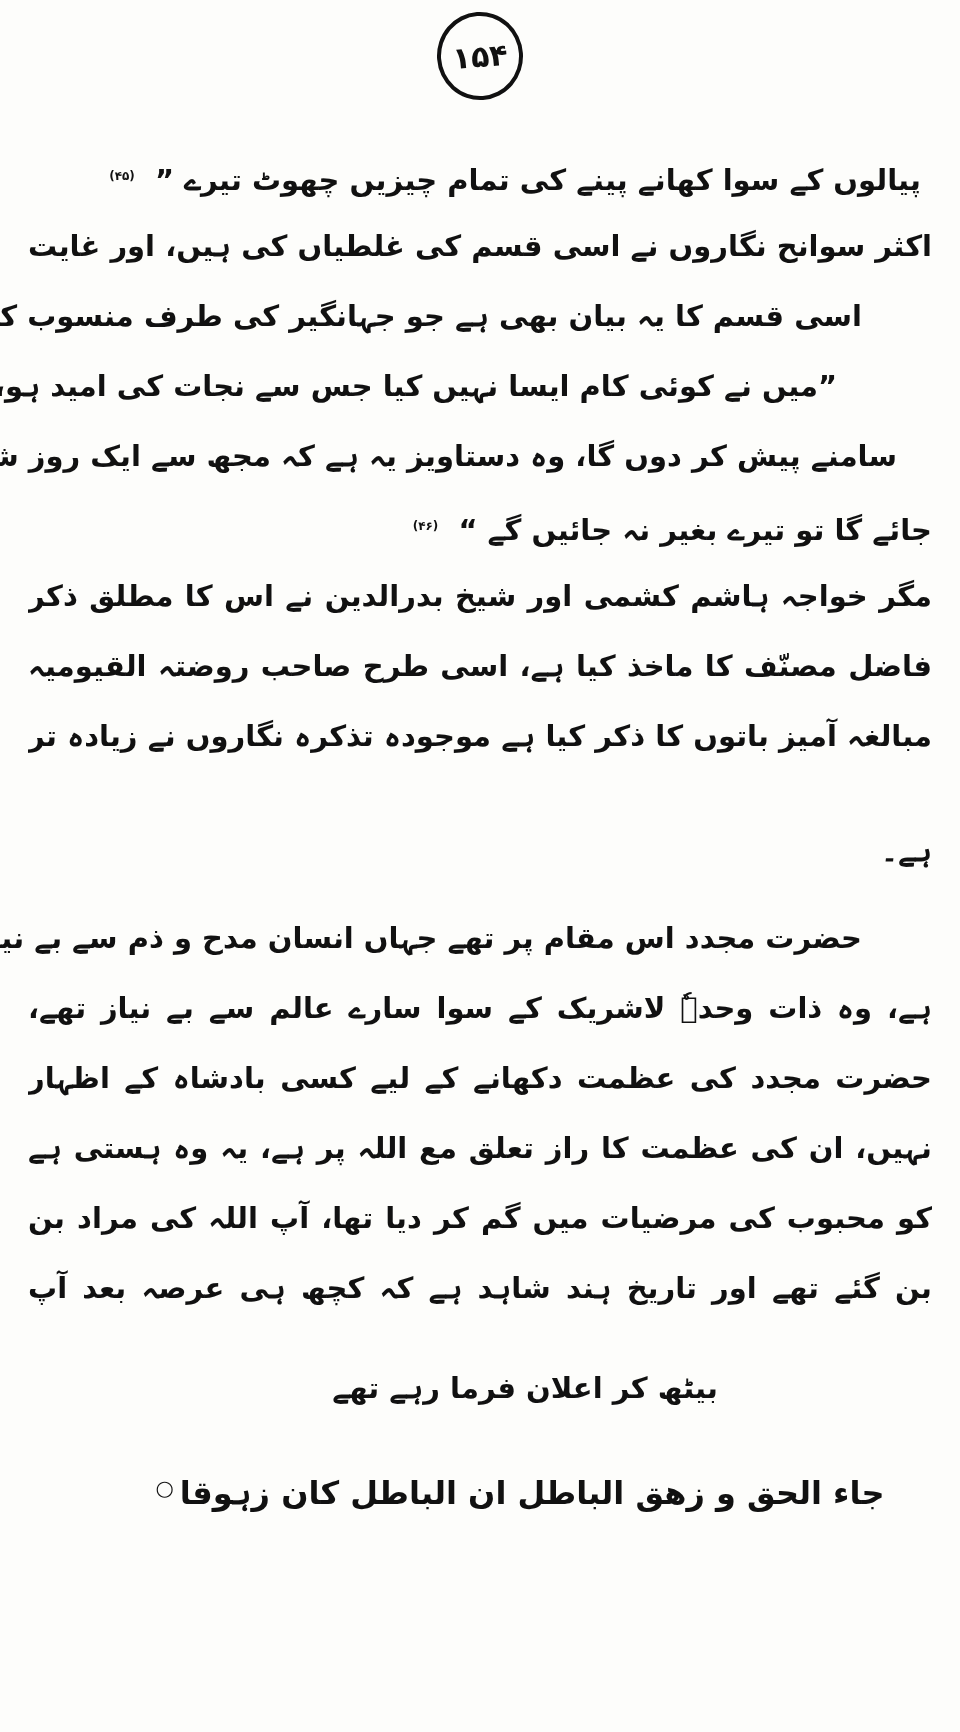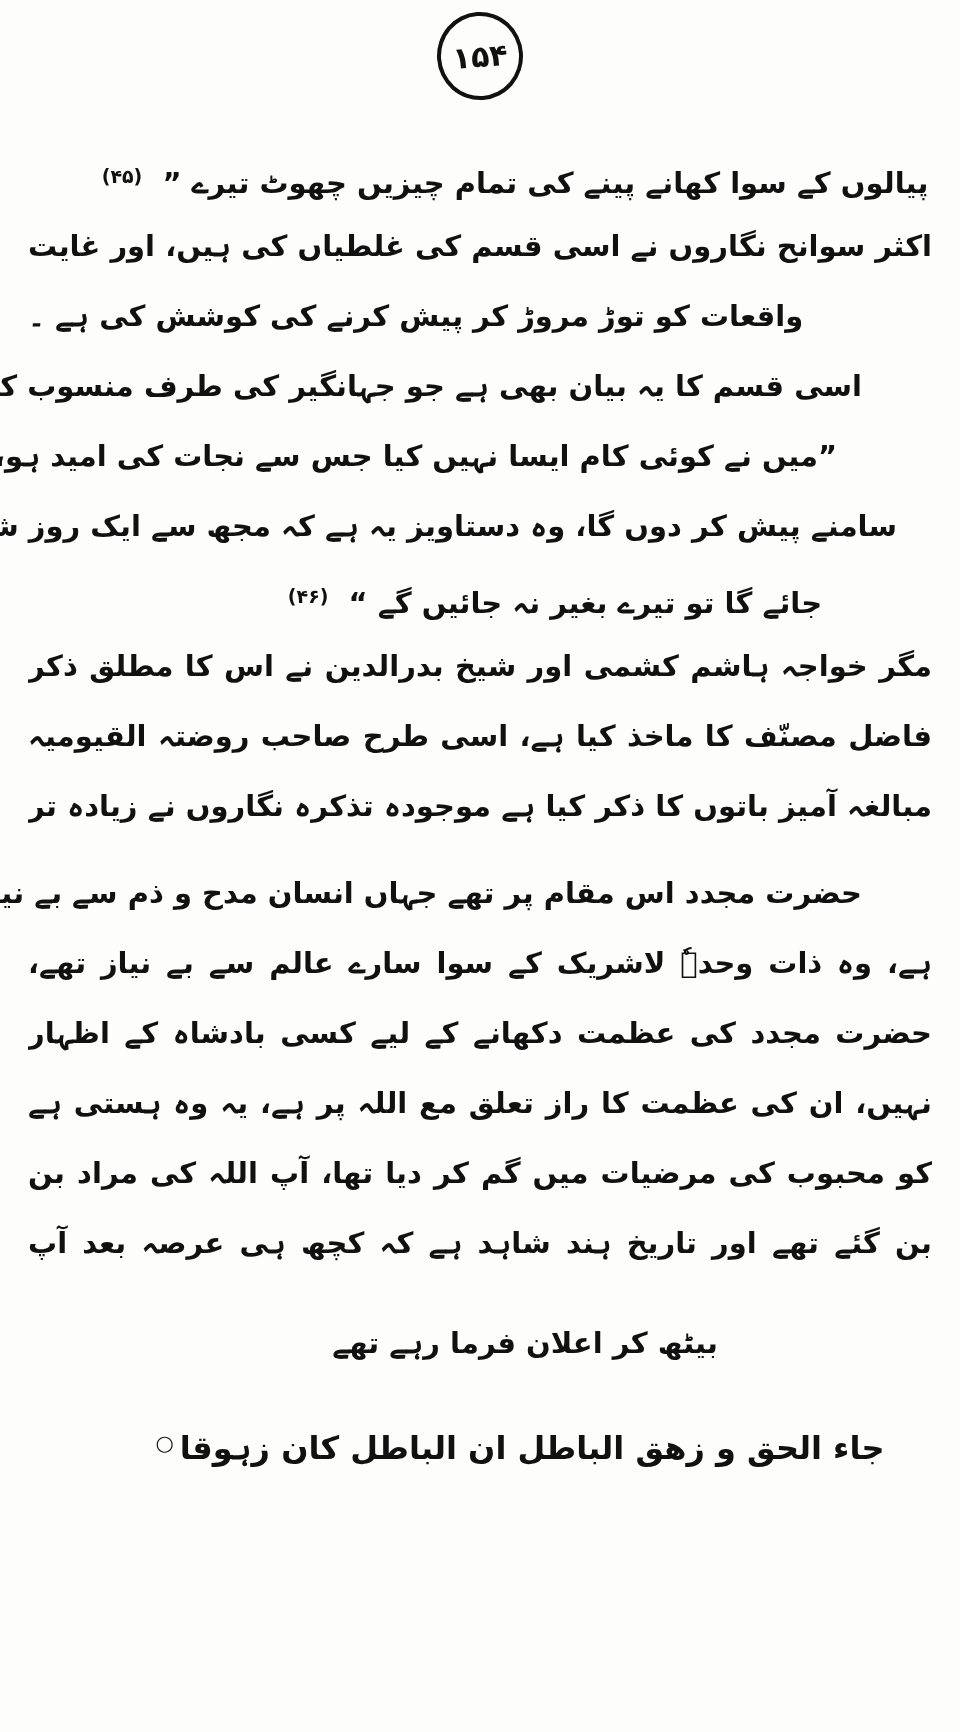--- a/index.html
+++ b/index.html
@@ -25,33 +25,33 @@
     transform:rotate(-4deg);
   }
   
   .ln{
     height:70px;line-height:70px;
     font-size:29px;font-weight:bold;
     white-space:nowrap;
     text-align:right;
   }
   .ln .fn{
-    font-size:19px;font-weight:bold;
+    font-size:12px;font-weight:bold;
     vertical-align:10px;
     margin-right:10px;
   }
   .first-line{margin-top:41px;text-align:center;padding-left:70px;}
   .full{text-align:justify;text-align-last:justify;white-space:normal;overflow:hidden;}
   .flushleft{text-align:left;}
   .indent{padding-right:70px;}
   .q1{padding-right:95px;}
   .q2{padding-right:95px;}
   .q3{padding-right:35px;}
   .q4{padding-right:40px;}
-  .qend{text-align:center;padding-left:150px;}
+  .qend{padding-left:150px;}
   .flushright{text-align:right;}
   .gap-top-lg{margin-top:45px;}
   .gap-top-sm{margin-top:17px;}
   .gap-top-md{margin-top:30px;}
   .center-left{text-align:center;transform:translateX(45px);}
   .arabic{
     text-align:center;
     font-size:32px;
     transform:translateX(40px);
   }
@@ -71,34 +71,34 @@
     <div class="medallion">
       <span>۱۵۴</span>
     </div>
 
     <div class="ln first-line">
       <span>پیالوں کے سوا کھانے پینے کی تمام چیزیں چھوٹ تیرے ”</span>
       <span class="fn">(۴۵)</span>
     </div>
 
     <div class="ln full"><span>اکثر سوانح نگاروں نے اسی قسم کی غلطیاں کی ہیں، اور غایت خوش عقیدگی میں</span></div>
-    <div class="ln flushleft"><span>واقعات کو توڑ مروڑ کر پیش کرنے کی کوشش کی ہے ۔</span></div>
 
     <div class="ln indent"><span>اسی قسم کا یہ بیان بھی ہے جو جہانگیر کی طرف منسوب کیا جاتا ہے:۔</span></div>
 
     <div class="ln q1"><span>”میں نے کوئی کام ایسا نہیں کیا جس سے نجات کی امید ہو،</span></div>
     <div class="ln q3"><span>سامنے پیش کر دوں گا، وہ دستاویز یہ ہے کہ مجھ سے ایک روز شیخ</span></div>
     <div class="ln qend">
       <span>جائے گا تو تیرے بغیر نہ جائیں گے “</span>
       <span class="fn">(۴۶)</span>
     </div>
 
     <div class="ln full"><span>مگر خواجہ ہاشم کشمی اور شیخ بدرالدین نے اس کا مطلق ذکر نہیں کیا، معلوم نہیں</span></div>
     <div class="ln full"><span>فاضل مصنّف کا ماخذ کیا ہے، اسی طرح صاحب روضتہ القیومیہ نے بھی بہت سی</span></div>
     <div class="ln full"><span>مبالغہ آمیز باتوں کا ذکر کیا ہے موجودہ تذکرہ نگاروں نے زیادہ تر انہی سے استفادہ کیا</span></div>
+    <div class="ln flushright gap-top-lg"><span>ہے۔</span></div>
 
     <div class="ln indent gap-top-sm"><span>حضرت مجدد اس مقام پر تھے جہاں انسان مدح و ذم سے بے نیاز ہو جایا کرتا</span></div>
     <div class="ln full"><span>ہے، وہ ذات وحدہٗ لاشریک کے سوا سارے عالم سے بے نیاز تھے، تاریخ شاہد ہے کہ</span></div>
     <div class="ln full"><span>حضرت مجدد کی عظمت دکھانے کے لیے کسی بادشاہ کے اظہار عقیدت کی ضرورت</span></div>
     <div class="ln full"><span>نہیں، ان کی عظمت کا راز تعلق مع اللہ پر ہے، یہ وہ ہستی ہے جس نے اپنی مرضیات</span></div>
     <div class="ln full"><span>کو محبوب کی مرضیات میں گم کر دیا تھا، آپ اللہ کی مراد بن کر سارے عالم کے ہادی</span></div>
     <div class="ln full"><span>بن گئے تھے اور تاریخ ہند شاہد ہے کہ کچھ ہی عرصہ بعد آپ ہدایت کی مسند عالی پر</span></div>
     <div class="ln center-left gap-top-md"><span>بیٹھ کر اعلان فرما رہے تھے</span></div>
 
     <div class="ln arabic gap-top-md">

